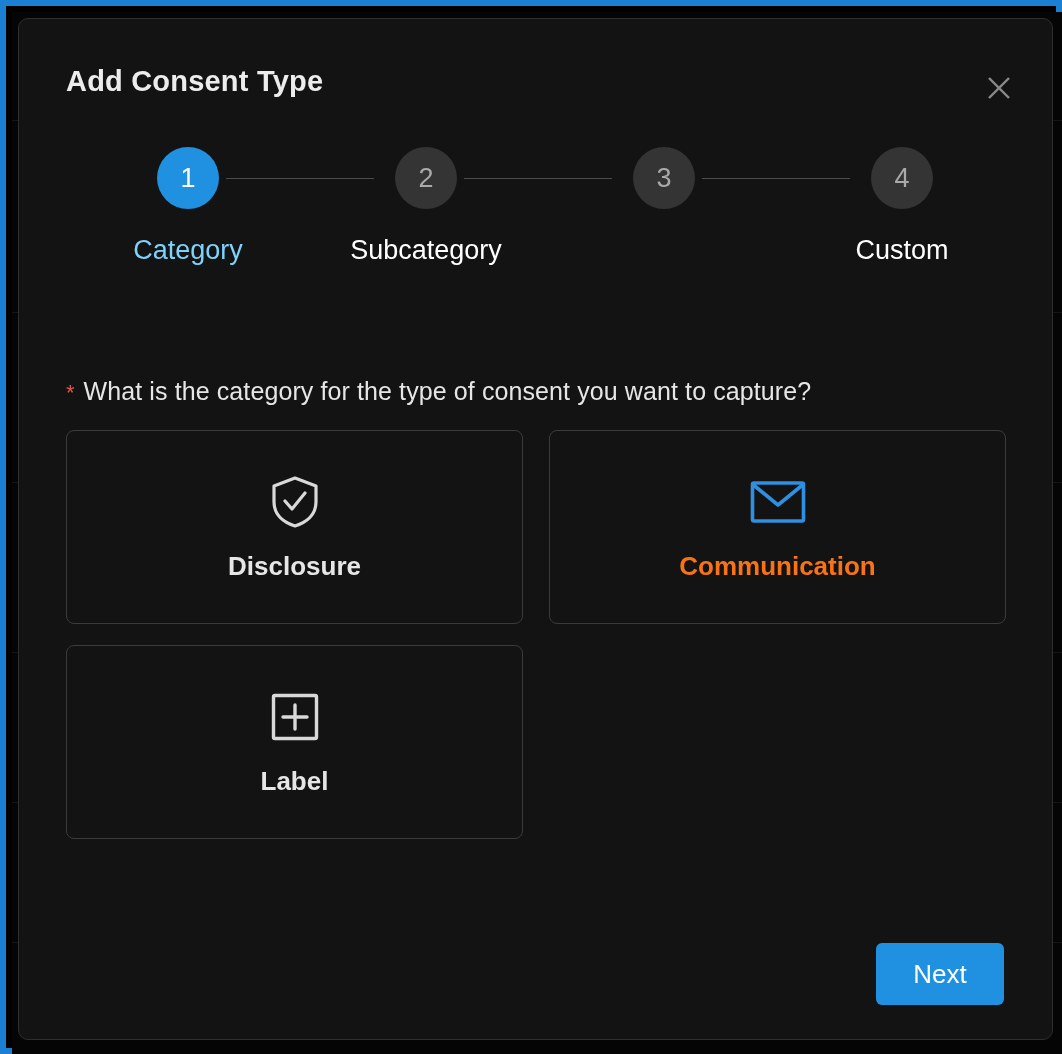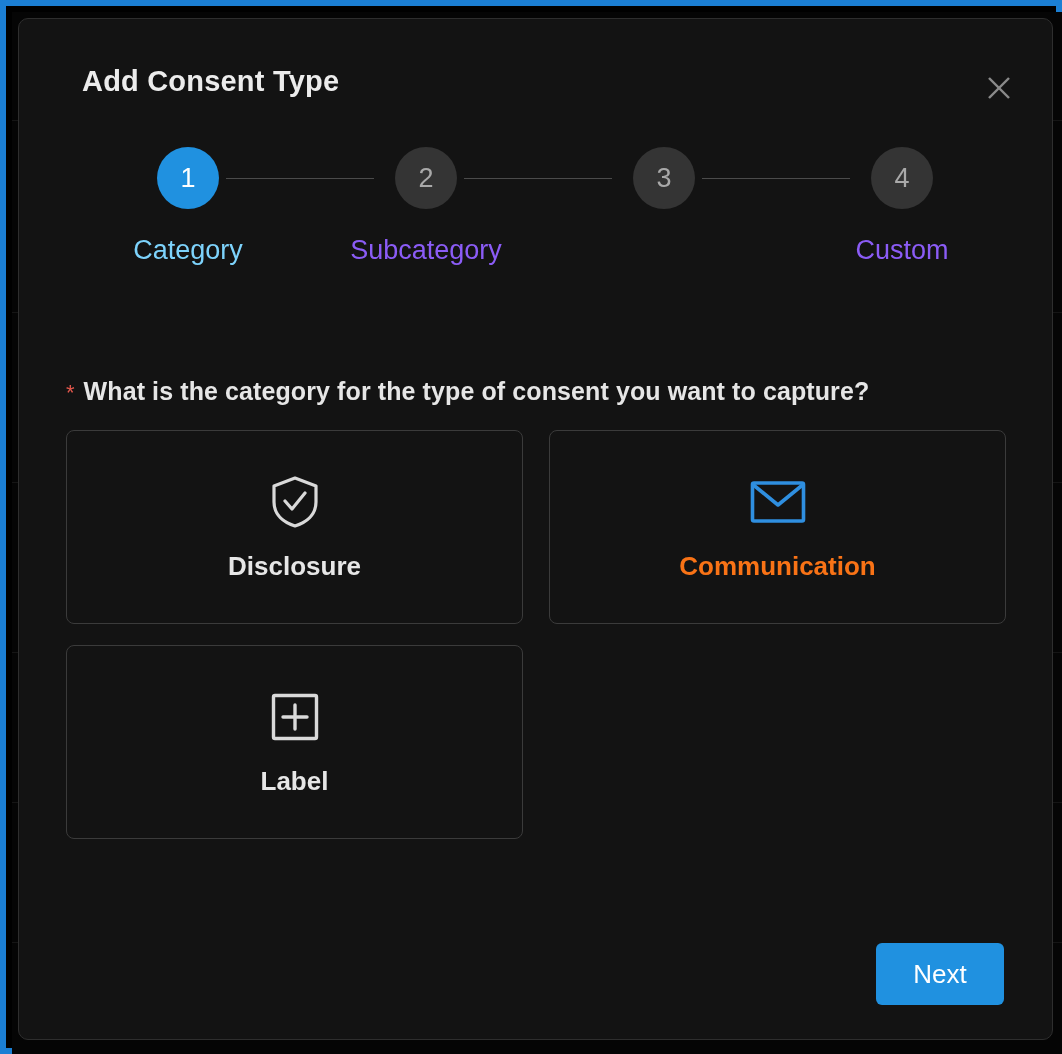--- a/index.html
+++ b/index.html
@@ -62,21 +62,20 @@
   }
 
   #modal-title {
     position: absolute;
     left: 47px;
     top: 46px;
     font-size: 29px;
     font-weight: bold;
     color: #ececec;
     letter-spacing: 0.2px;
-    margin-left: 16px;
   }
 
   #close-button {
     position: absolute;
     right: 32px;
     top: 48px;
     width: 42px;
     height: 42px;
     display: flex;
     align-items: center;
@@ -119,21 +118,21 @@
   .step-circle.inactive {
     background: #343434;
     color: #a9a9a9;
   }
   .step-label {
     margin-top: 26px;
     font-size: 27px;
     white-space: nowrap;
   }
   .step-label.active   { color: #7dd3fc; }
-  .step-label.inactive { color: #8b5cf6; }
+  .step-label.inactive { color: #ffffff; }
 
   .step-connector {
     position: absolute;
     top: 31px;
     height: 1px;
     background: #4b4b4b;
   }
 
   
   #question-row {
@@ -145,21 +144,21 @@
   }
   #required-asterisk {
     color: #e2574c;
     font-size: 22px;
     margin-right: 9px;
     line-height: 1;
   }
   #question-text {
     color: #e6e6e6;
     font-size: 25px;
-    font-weight: bold;
+    font-weight: normal;
     letter-spacing: 0.1px;
   }
 
   
   #category-grid {
     position: absolute;
     left: 47px;
     top: 411px;
     width: 940px;
     display: grid;

